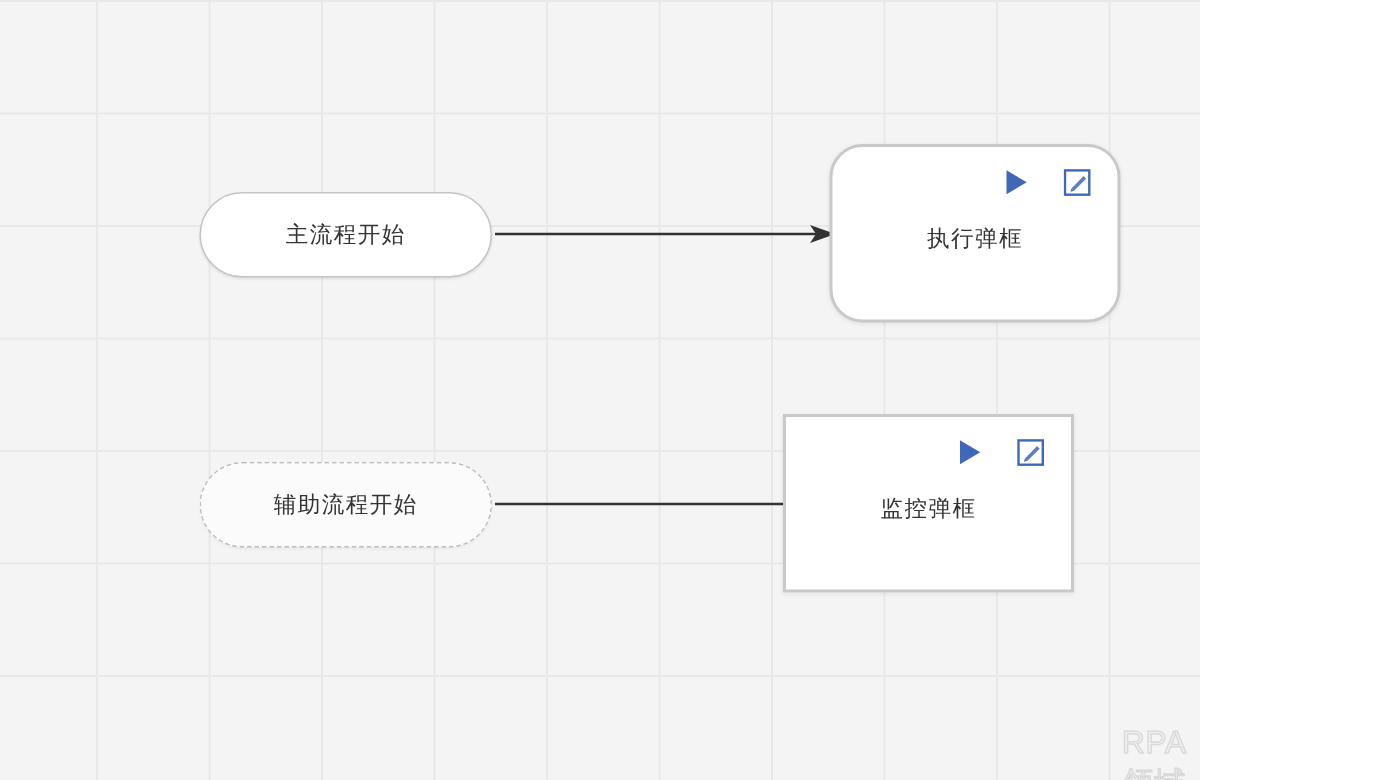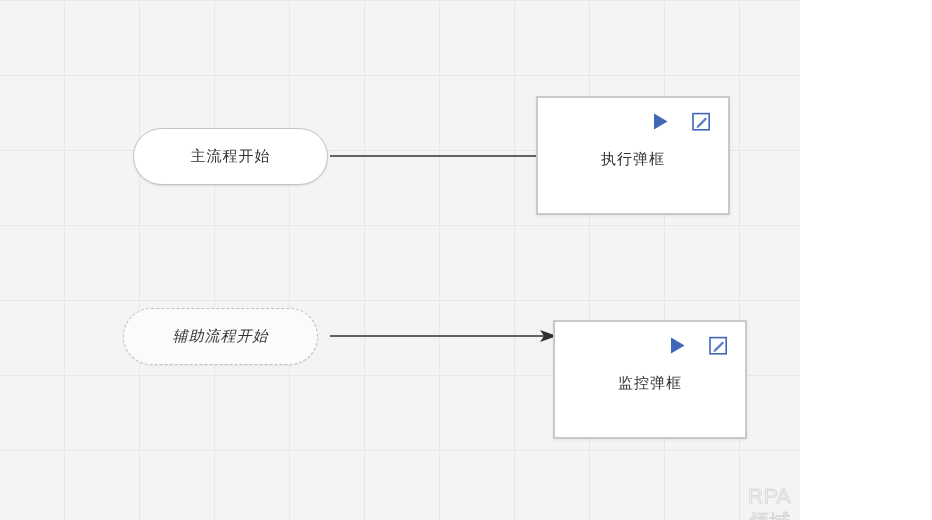--- a/index.html
+++ b/index.html
@@ -126,43 +126,43 @@
     <svg width="228" height="22" viewBox="0 0 228 22" xmlns="http://www.w3.org/2000/svg">
       <line x1="0" y1="11" x2="214" y2="11" stroke="#333333" stroke-width="1.6"></line>
       <path d="M 227 11 L 210 5 L 214 11 L 210 17 Z" fill="#333333"></path>
     </svg>
   </div>
 
   <div class="pill solid" style="left:133px; top:128px;">
     <span class="pill-label">主流程开始</span>
   </div>
 
-  <div class="pill dashed" style="left:123px; top:308px;font-style:italic;">
+  <div class="pill dashed" style="left:133px; top:308px;">
     <span class="pill-label">辅助流程开始</span>
   </div>
 
-  <div class="node-box" style="left:536px; top:96px;">
+  <div class="node-box" style="left:553px; top:96px;border-radius:22px;">
     <div class="node-icons">
       <span class="icon-play">
         <svg width="19" height="19" viewBox="0 0 19 19" xmlns="http://www.w3.org/2000/svg">
           <path d="M 3 1.5 L 16.5 9.5 L 3 17.5 Z" fill="#4068b8"></path>
         </svg>
       </span>
       <span class="icon-edit">
         <svg width="19" height="19" viewBox="0 0 19 19" xmlns="http://www.w3.org/2000/svg">
           <rect x="1" y="1.6" width="16.2" height="16.2" fill="none" stroke="#4068b8" stroke-width="1.6"></rect>
           <path d="M 5.3 13.6 L 13.4 5.4 L 15.1 7.1 L 7.0 15.2 Z" fill="#4068b8" opacity="0.85"></path>
           <path d="M 5.3 13.6 L 4.6 15.9 L 7.0 15.2 Z" fill="#4068b8"></path>
         </svg>
       </span>
     </div>
     <div class="node-title">执行弹框</div>
   </div>
 
-  <div class="node-box" style="left:553px; top:276px;margin-top:44px;">
+  <div class="node-box" style="left:522px; top:276px;">
     <div class="node-icons">
       <span class="icon-play">
         <svg width="19" height="19" viewBox="0 0 19 19" xmlns="http://www.w3.org/2000/svg">
           <path d="M 3 1.5 L 16.5 9.5 L 3 17.5 Z" fill="#4068b8"></path>
         </svg>
       </span>
       <span class="icon-edit">
         <svg width="19" height="19" viewBox="0 0 19 19" xmlns="http://www.w3.org/2000/svg">
           <rect x="1" y="1.6" width="16.2" height="16.2" fill="none" stroke="#4068b8" stroke-width="1.6"></rect>
           <path d="M 5.3 13.6 L 13.4 5.4 L 15.1 7.1 L 7.0 15.2 Z" fill="#4068b8" opacity="0.85"></path>

